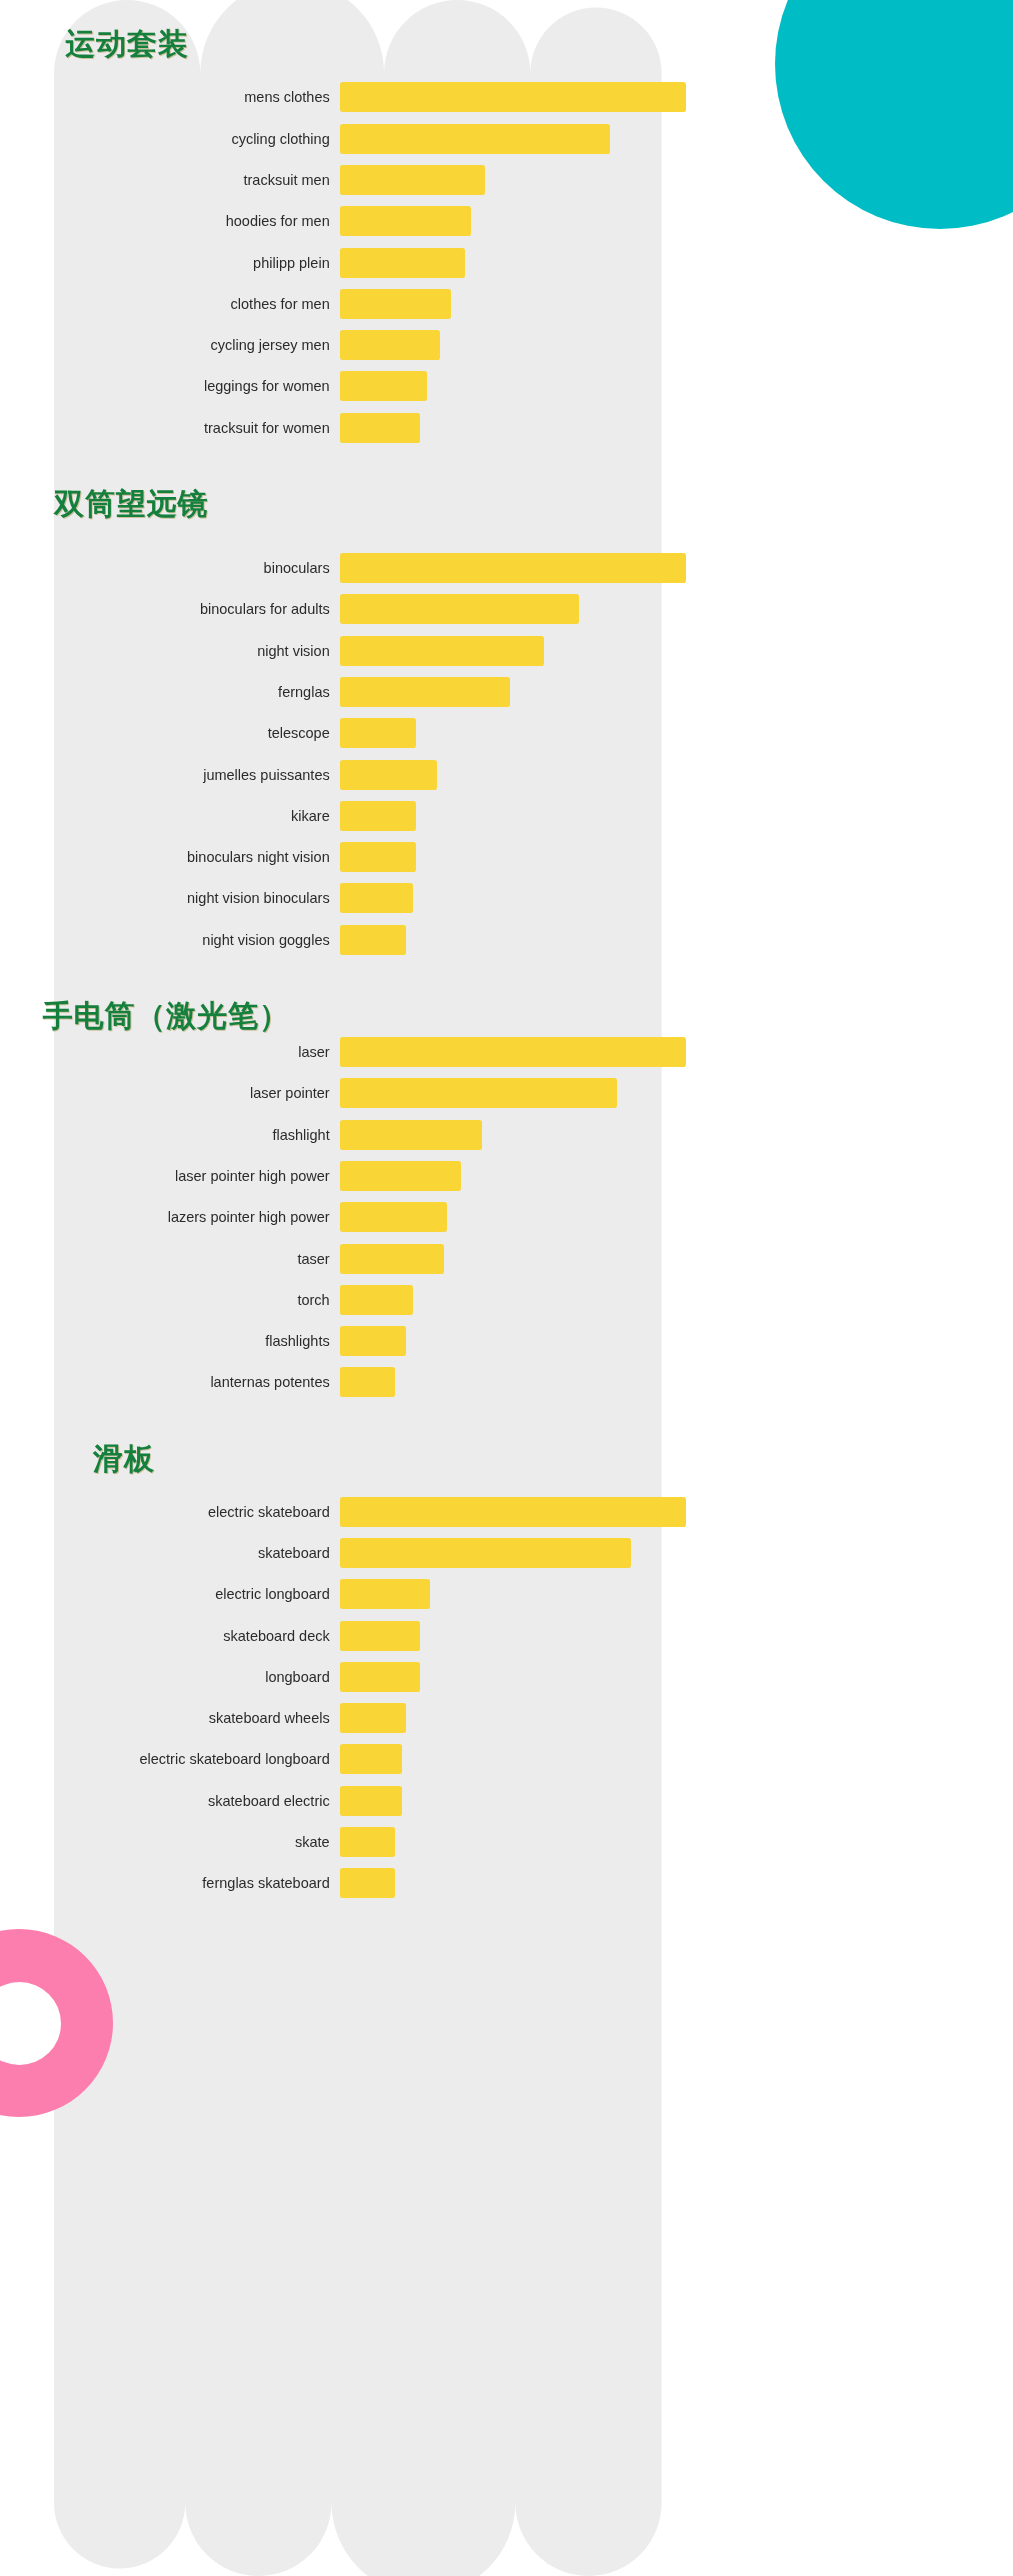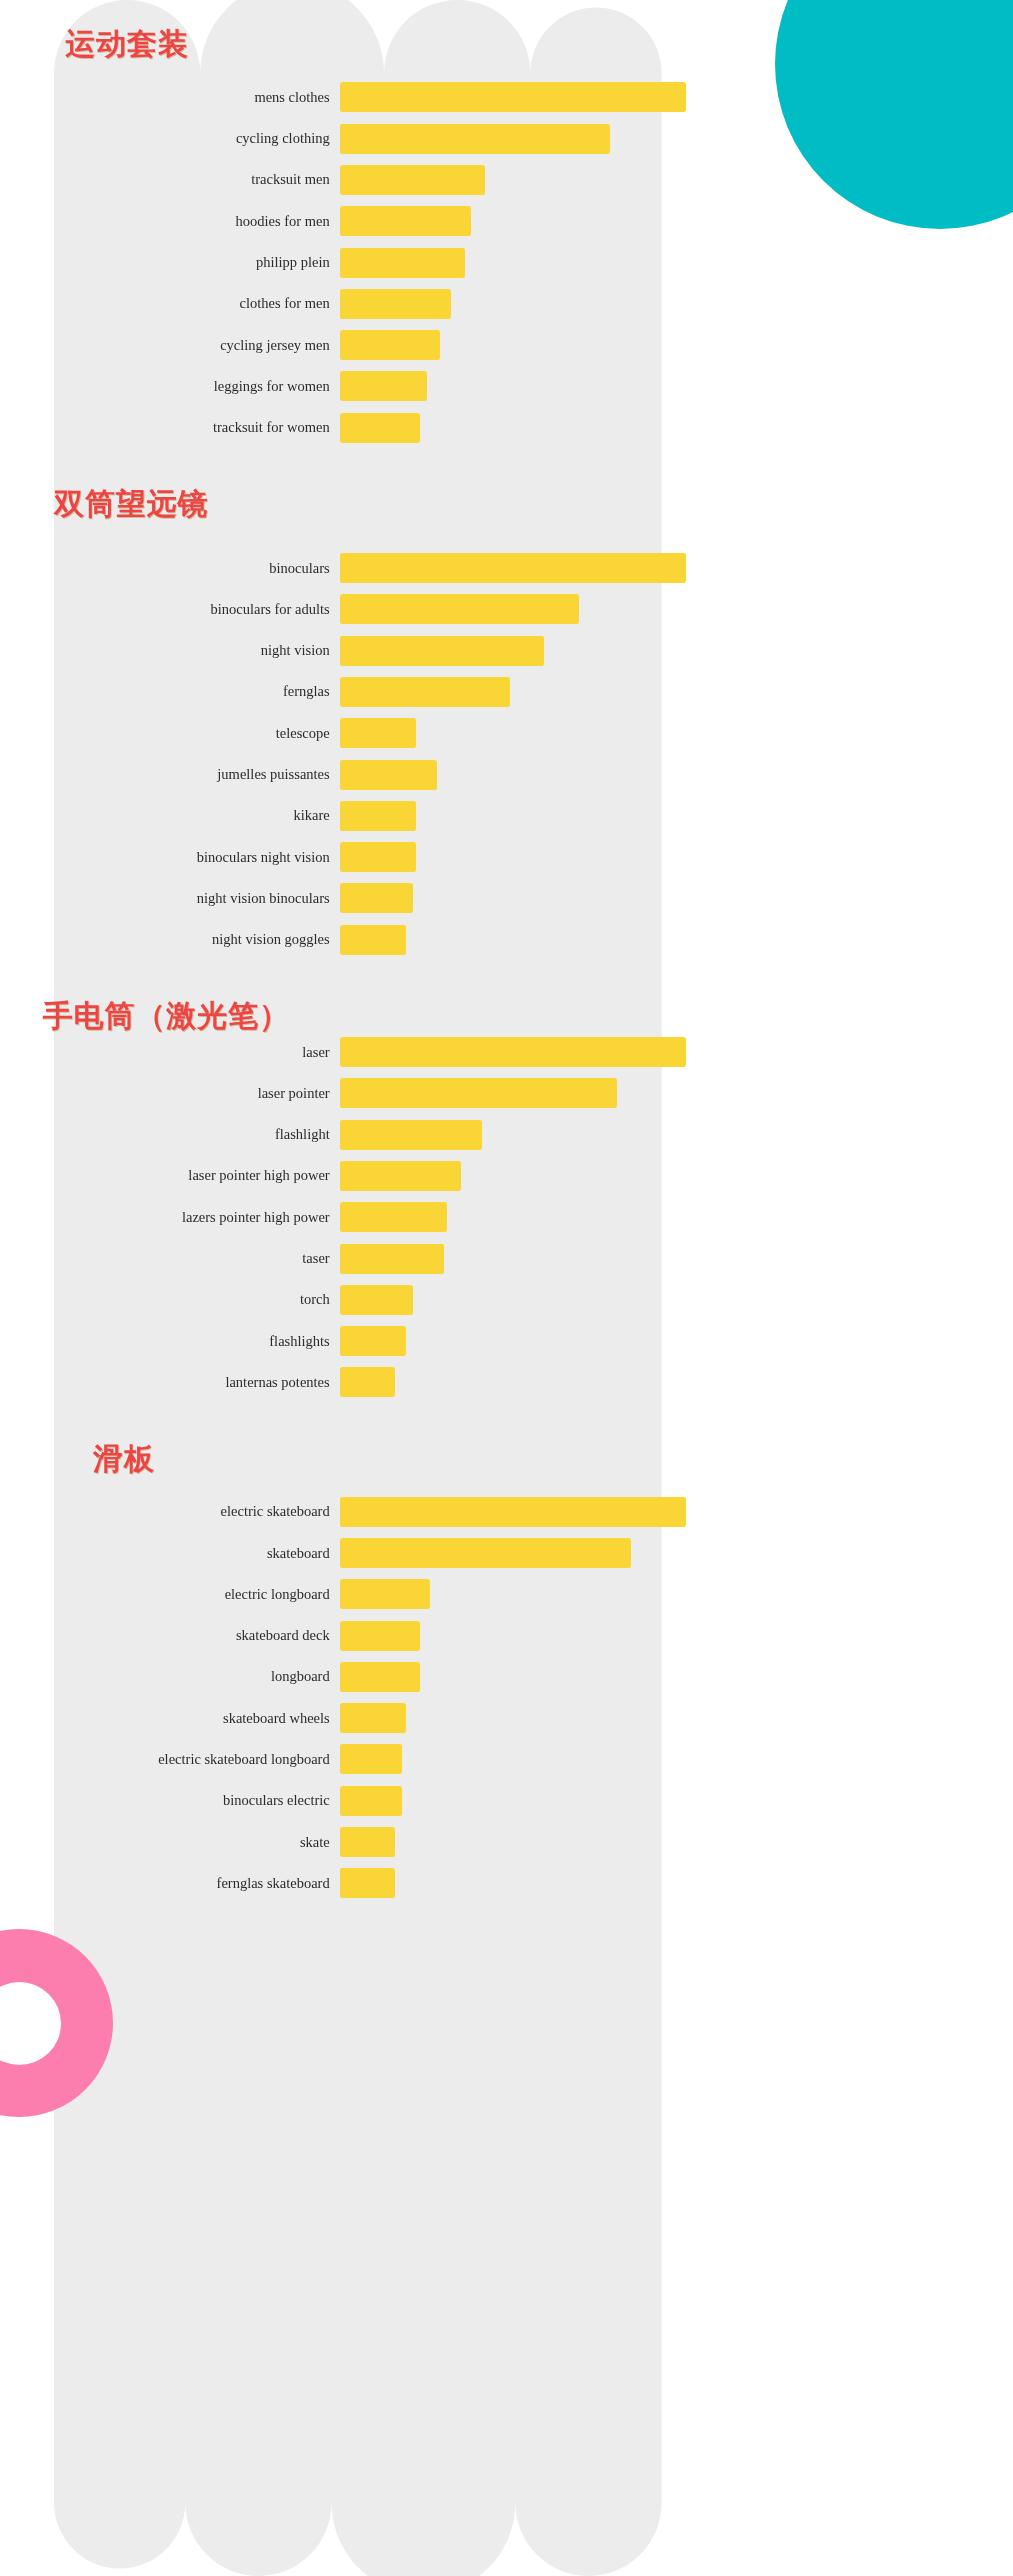--- a/index.html
+++ b/index.html
@@ -63,21 +63,21 @@
     top: 0; left: 54px;
     width: 632px;
     z-index: 3;
   }
 
   .section { position: relative; }
 
   .section-title {
     font-size: 30px;
     font-weight: bold;
-    color: #ef4444;
+    color: #15803d;
     letter-spacing: 0.9px;
     text-shadow: 0.9px 0.9px 0 rgba(150,110,10,0.35);
     font-family: "Liberation Sans", "DejaVu Sans", sans-serif;
   }
 
   .bars { position: relative; }
 
   .row {
     display: flex;
     align-items: center;
@@ -85,21 +85,21 @@
     margin-bottom: 11.3px;
   }
   .row-label {
     width: 286px;
     flex: 0 0 286px;
     text-align: right;
     padding-right: 10.3px;
     font-size: 14.5px;
     color: #2b2b2b;
     white-space: nowrap;
-    font-family: Liberation Serif, serif;
+    font-family: Liberation Sans, sans-serif;
   }
   .bar-track {
     position: relative;
     flex: 1 1 auto;
     height: 30px;
   }
   .bar {
     height: 30px;
     background: #F9D535;
     border-radius: 2.8px;
@@ -371,21 +371,21 @@
               <div class="bar" style="width: 19%;"></div>
             </div>
         </div>
         <div class="row">
           <div class="row-label">electric skateboard longboard</div>
           <div class="bar-track">
               <div class="bar" style="width: 18%;"></div>
             </div>
         </div>
         <div class="row">
-          <div class="row-label">binoculars electric</div>
+          <div class="row-label">skateboard electric</div>
           <div class="bar-track">
               <div class="bar" style="width: 18%;"></div>
             </div>
         </div>
         <div class="row">
           <div class="row-label">skate</div>
           <div class="bar-track">
               <div class="bar" style="width: 16%;"></div>
             </div>
         </div>

